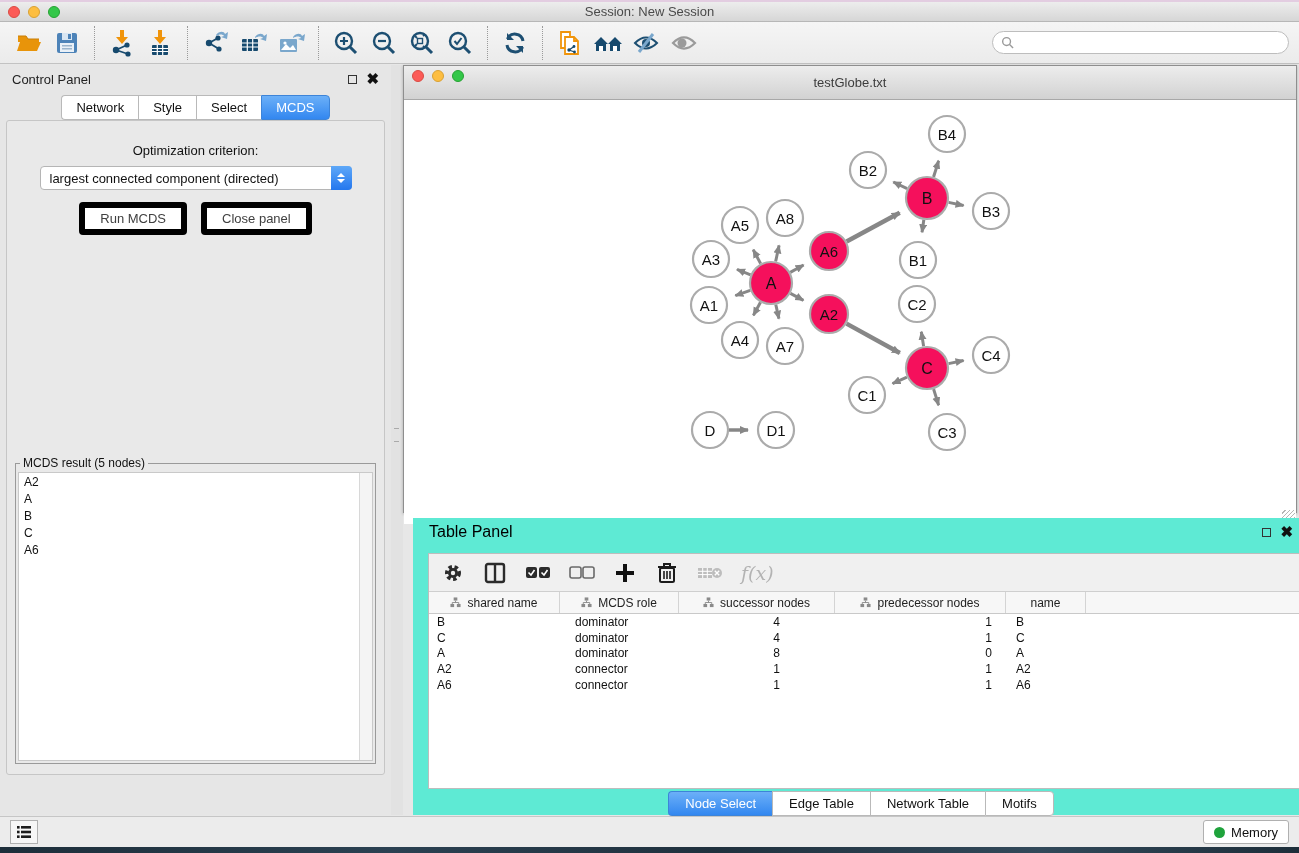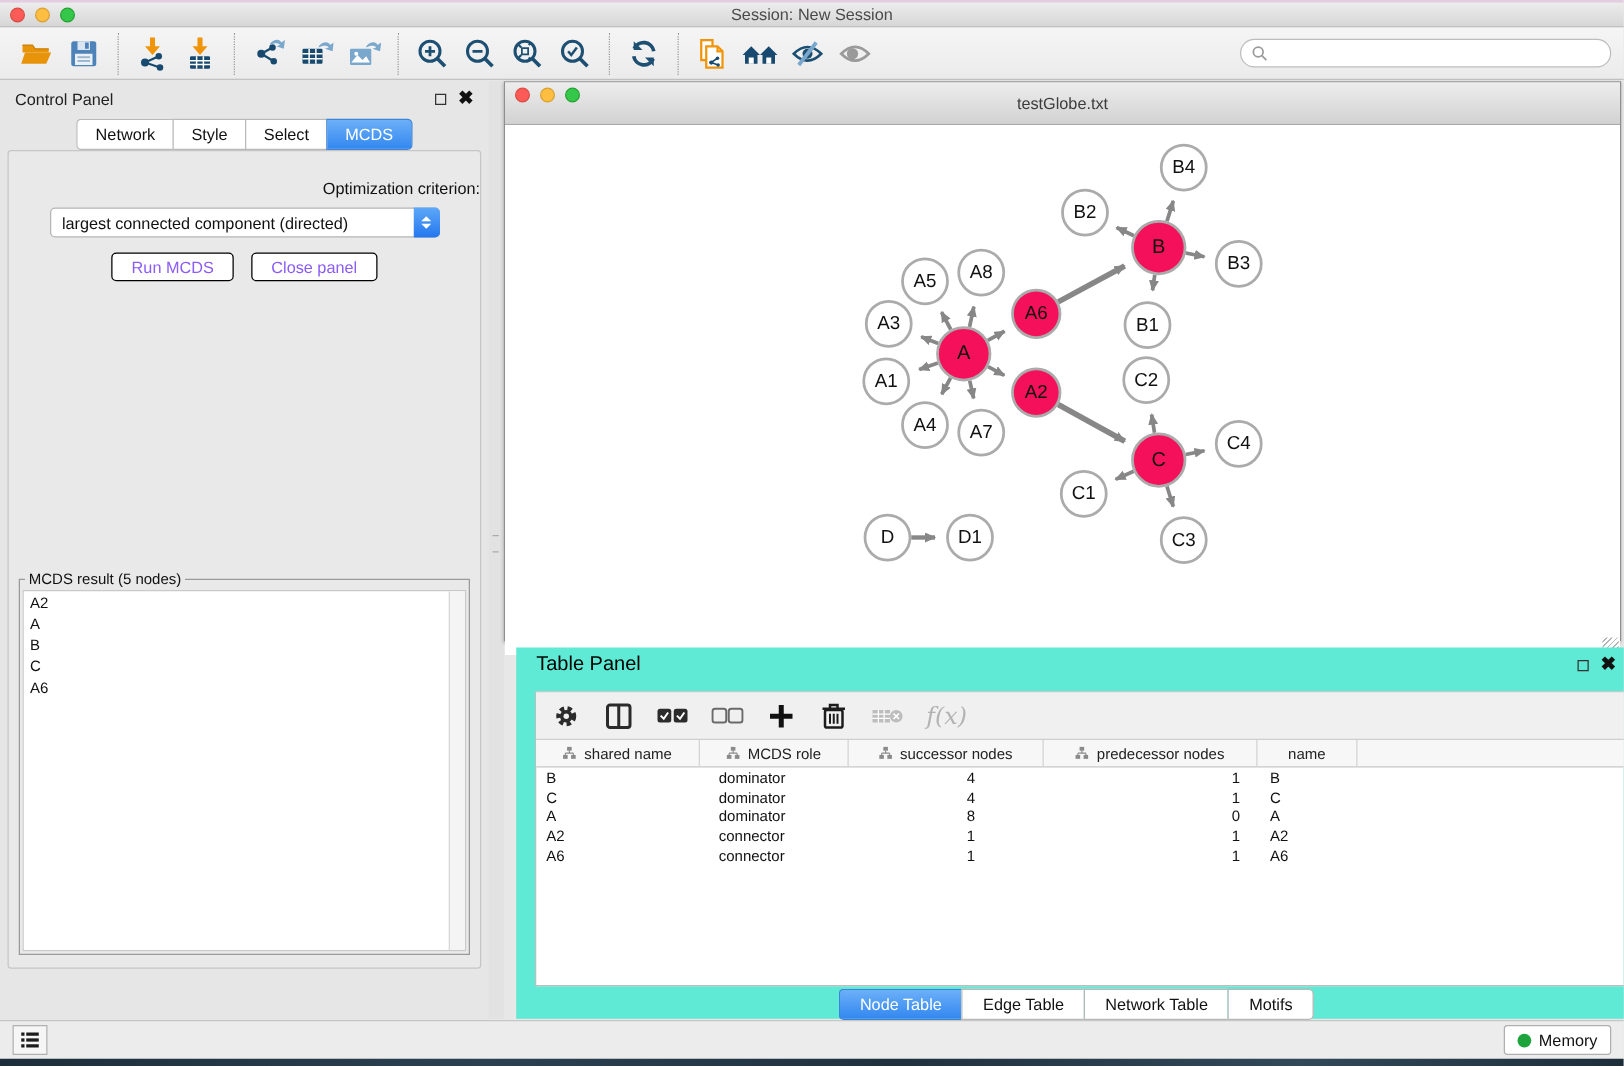--- a/index.html
+++ b/index.html
@@ -34,30 +34,30 @@
   .float-box { width:9px; height:9px; border:1.5px solid #333; background:transparent; }
   .close-x { font-size:15px; font-weight:900; color:#111; line-height:10px; }
 
   .cp-tabs { display:flex; justify-content:center; margin-top:2px; position:relative; z-index:2; }
   .cp-tab { font-size:13px; padding:4px 14px; background:#fff; border:1px solid #b9b9b9; border-right:none; color:#111; }
   .cp-tab:first-child { border-radius:4px 0 0 4px; }
   .cp-tab:last-child { border-radius:0 4px 4px 0; border-right:1px solid #b9b9b9; }
   .cp-tab.active { background:linear-gradient(#6cb0f8,#3287f0); color:#fff; border-color:#3d84d8; }
 
   .cp-body { position:absolute; left:6px; right:6px; top:55px; bottom:40px; background:#e9e9e9; border:1px solid #c6c6c6; border-radius:3px; }
-  .opt-label { text-align:right; font-size:13px; color:#111; margin-top:22px; }
+  .opt-label { text-align:center; font-size:13px; color:#111; margin-top:22px; }
   .dropdown { margin:8px auto 0; width:312px; height:24px; background:#fff; border:1px solid #b5b5b5; border-radius:4px;
     display:flex; align-items:center; position:relative; }
   .dropdown .dd-text { font-size:13px; color:#111; padding-left:9px; flex:1; }
   .dd-stepper { width:21px; height:24px; margin:-1px -1px -1px 0; background:linear-gradient(#5ea8f8,#2477ee); border-radius:0 4px 4px 0;
     display:flex; flex-direction:column; align-items:center; justify-content:center; gap:2px; }
   .dd-stepper .tri-up { width:0; height:0; border-left:4px solid transparent; border-right:4px solid transparent; border-bottom:4px solid #fff; }
   .dd-stepper .tri-dn { width:0; height:0; border-left:4px solid transparent; border-right:4px solid transparent; border-top:4px solid #fff; }
   .cp-buttons { display:flex; justify-content:center; gap:14px; margin-top:12px; }
-  .btn { font-size:13px; color:#8b5cf6; background:#fff; border:1px solid #000000; border-radius:4px; padding:3px 15px; font-family:inherit; }
+  .btn { font-size:13px; color:#404040; background:#fff; border:6px solid #000000; border-radius:4px; padding:3px 15px; font-family:inherit; }
 
   fieldset.result { position:absolute; left:8px; right:8px; top:335px; bottom:10px; border:1px solid #9a9a9a; padding:0; background:#e9e9e9; }
   fieldset.result legend { font-size:12px; color:#111; margin-left:4px; padding:0 3px; }
   .result-list { position:absolute; left:2px; right:2px; top:2px; bottom:2px; background:#fff; border:1px solid #c9c9c9; overflow:hidden; }
   .result-scroll { position:absolute; right:0; top:0; bottom:0; width:13px; background:#f4f4f4; border-left:1px solid #d8d8d8; }
   .result-item { font-size:12px; color:#111; padding:1.5px 0 1.5px 5px; }
 
   
   .vsplit { position:absolute; left:391px; top:65px; width:12px; height:750px; background:#e2e2e2; }
   .vsplit .grip { position:absolute; left:3px; top:363px; width:5px; height:14px; border-top:1px solid #aaa; border-bottom:1px solid #aaa; }
@@ -587,21 +587,21 @@
               <div class="td c2">connector</div>
               <div class="td num3">1</div>
               <div class="td num4">1</div>
               <div class="td c5">A6</div>
               <div class="td"></div>
             </div>
           </div>
       </div>
     </div>
     <div class="tp-tabs" id="tp-tabs">
-        <div class="tp-tab active">Node Table</div>
+        <div class="tp-tab active">Node Select</div>
         <div class="tp-tab">Edge Table</div>
         <div class="tp-tab">Network Table</div>
         <div class="tp-tab">Motifs</div>
       </div>
   </div>
 
   <div class="statusbar">
     <div class="status-left-btn">
       <svg width="16" height="14" viewBox="0 0 16 14">
           <g fill="#1c1c1c">

